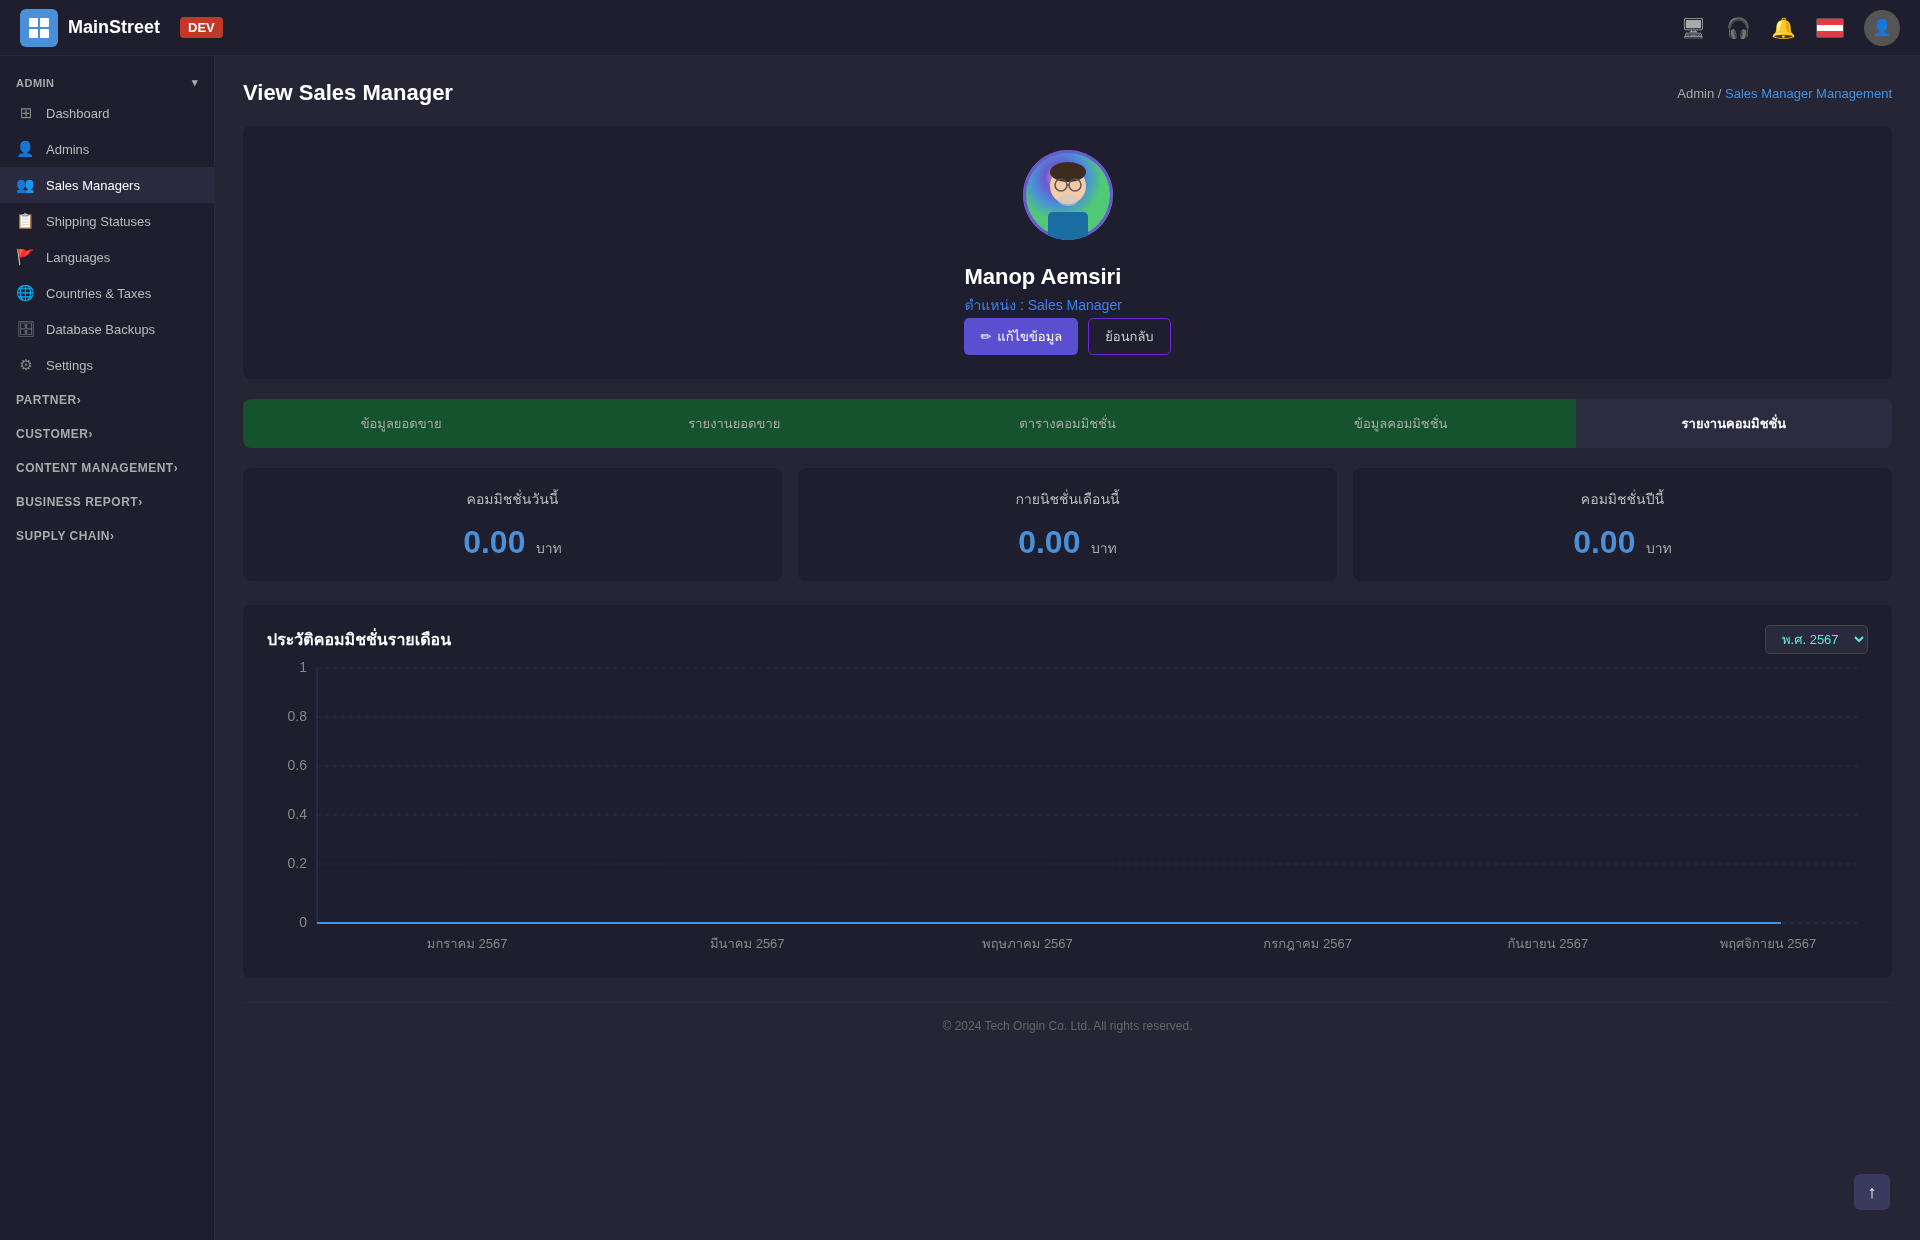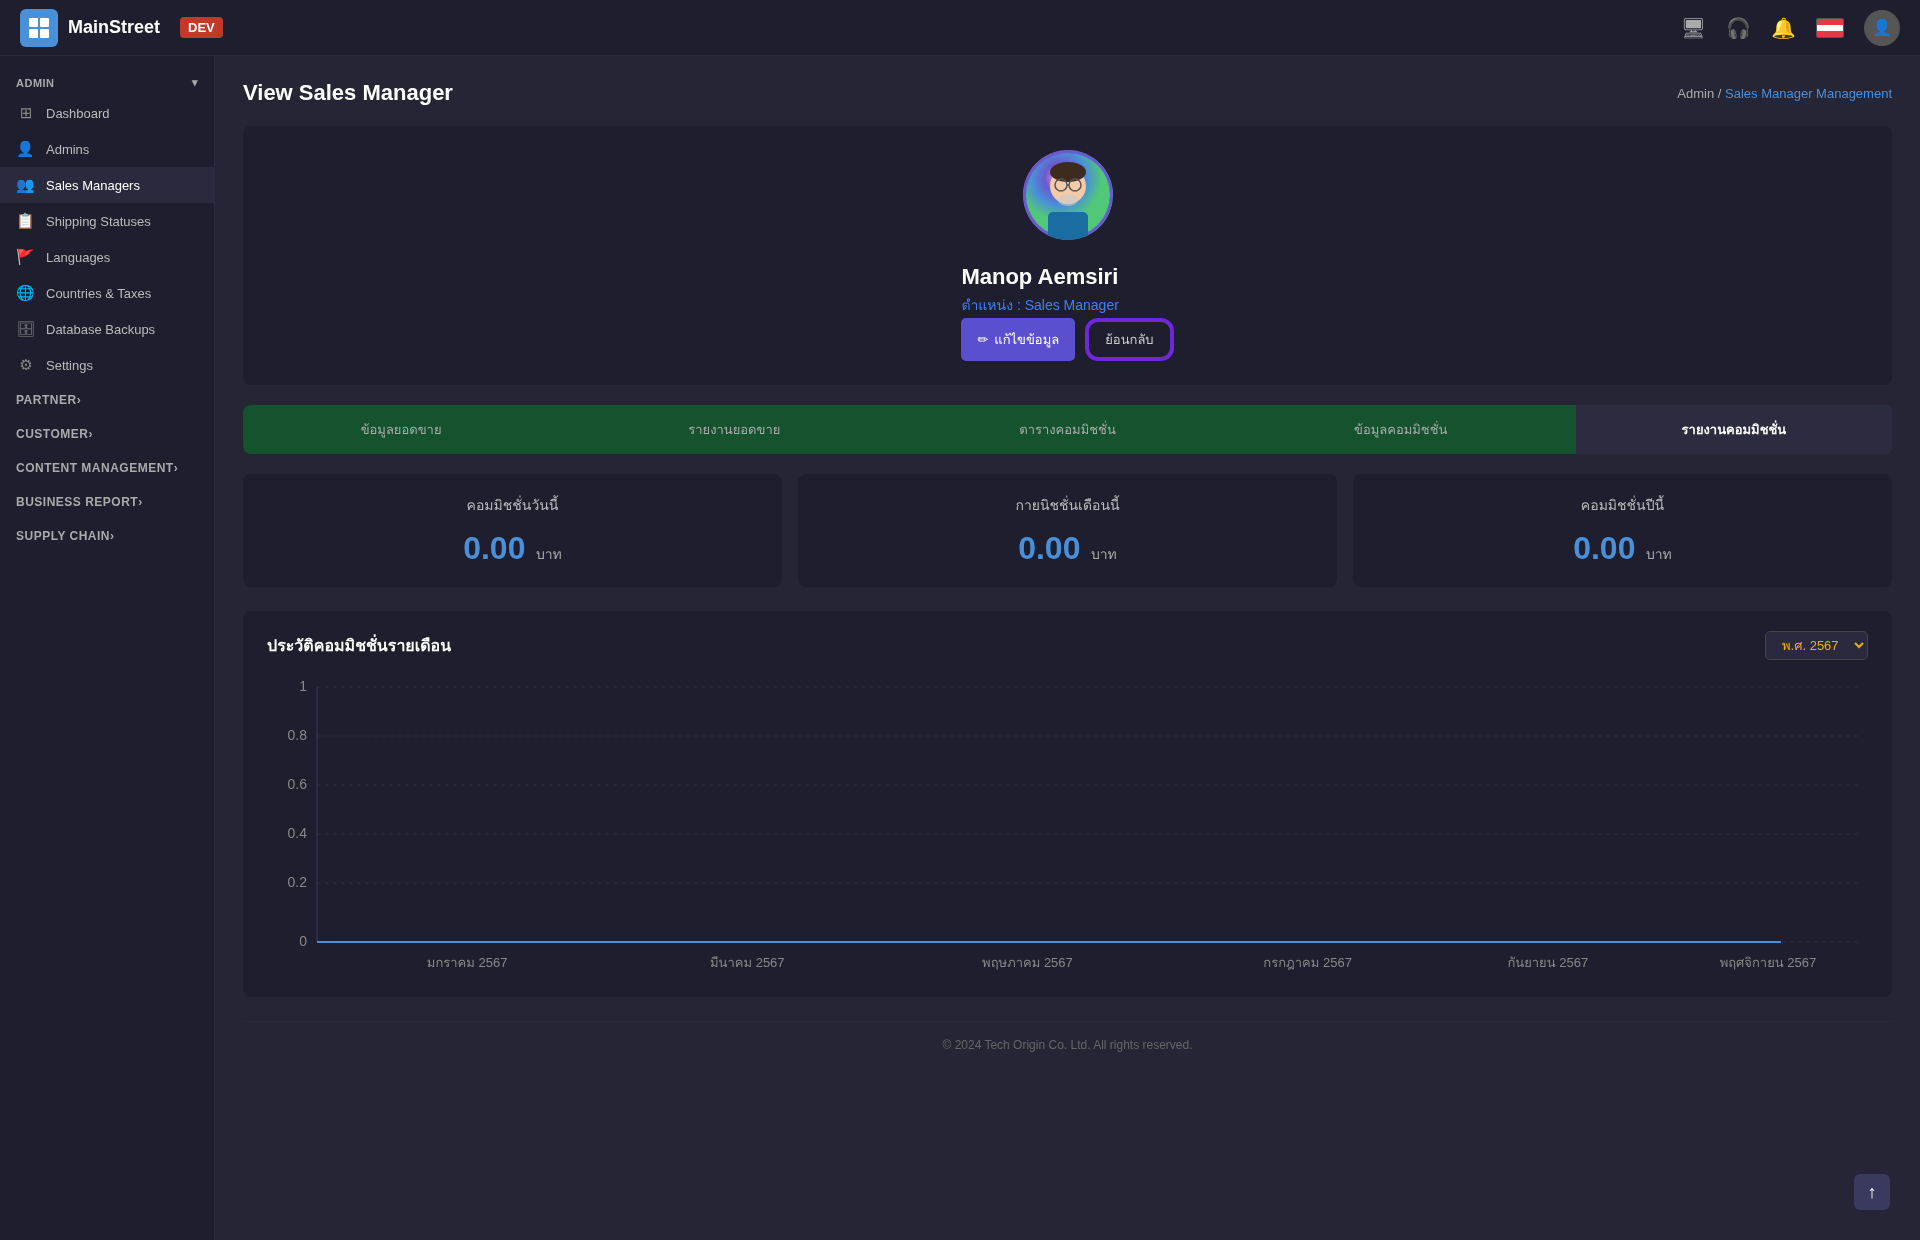--- a/index.html
+++ b/index.html
@@ -211,22 +211,22 @@
       padding: 7px 16px;
       font-size: 13px;
       cursor: pointer;
       display: flex;
       align-items: center;
       gap: 6px;
     }
     .btn-back {
       background: transparent;
       color: #ccc;
-      border: 4px solid #6d28d9;
-      border-radius: 13px;
+      border: 1px solid #6d28d9;
+      border-radius: 5px;
       padding: 7px 16px;
       font-size: 13px;
       cursor: pointer;
     }
 
     
     .tabs-bar {
       background: #14532d;
       border-radius: 8px;
       display: flex;
@@ -283,30 +283,30 @@
     .chart-section {
       background: #1e1e2e;
       border-radius: 8px;
       padding: 20px 24px;
       margin-bottom: 24px;
     }
     .chart-header {
       display: flex;
       align-items: center;
       justify-content: space-between;
-      margin-bottom: 17px;
+      margin-bottom: 4px;
     }
     .chart-title {
       font-size: 16px;
       font-weight: 600;
       color: #fff;
     }
     .chart-year-select {
       background: #2a2a3e;
-      color: #eab308;
+      color: #5eead4;
       border: 1px solid #444;
       border-radius: 5px;
       padding: 5px 12px;
       font-size: 13px;
       cursor: pointer;
     }
     .chart-area {
       width: 100%;
       height: 300px;
       position: relative;

